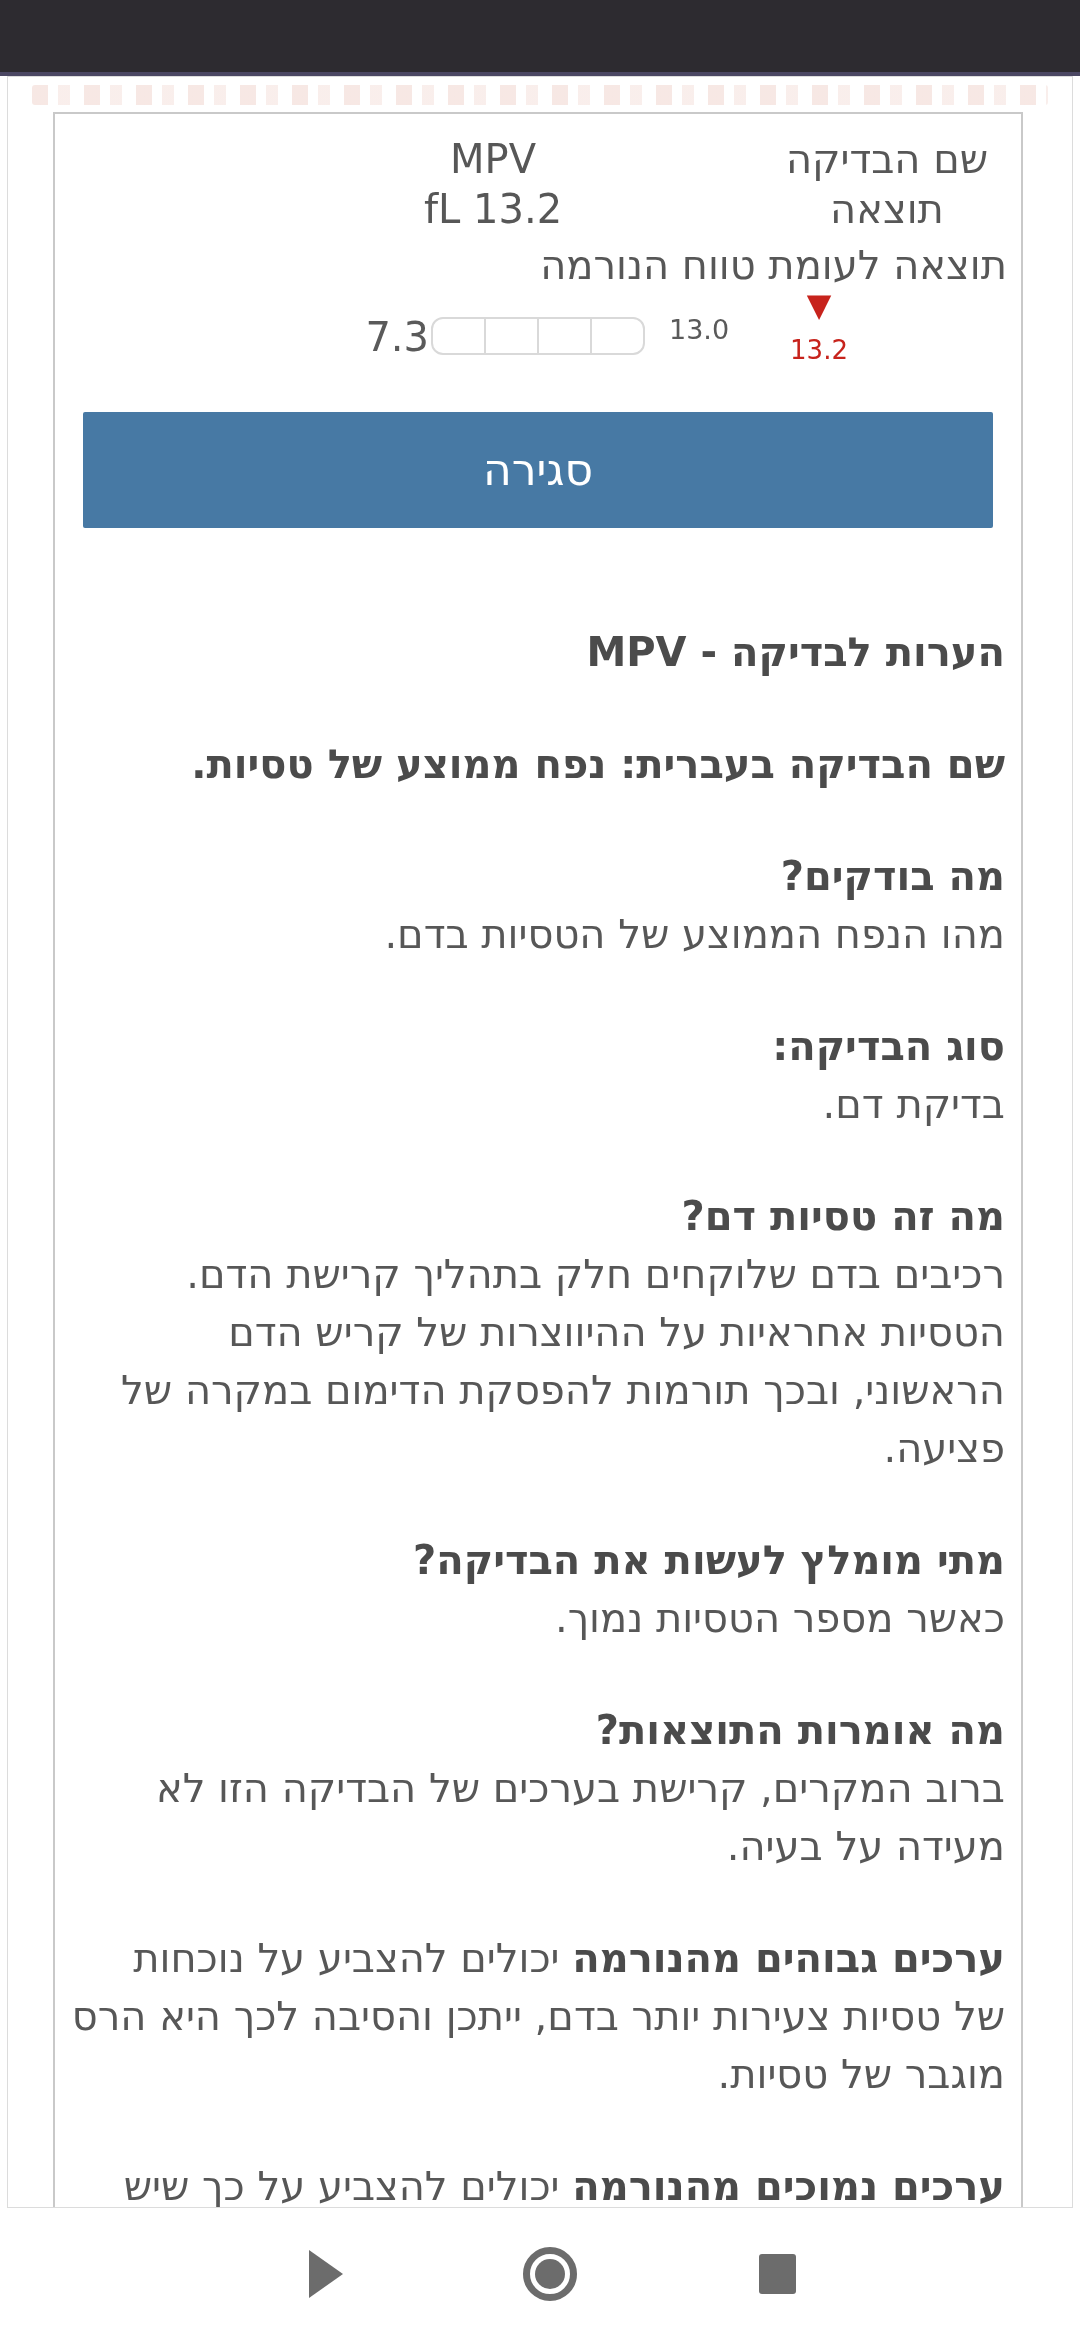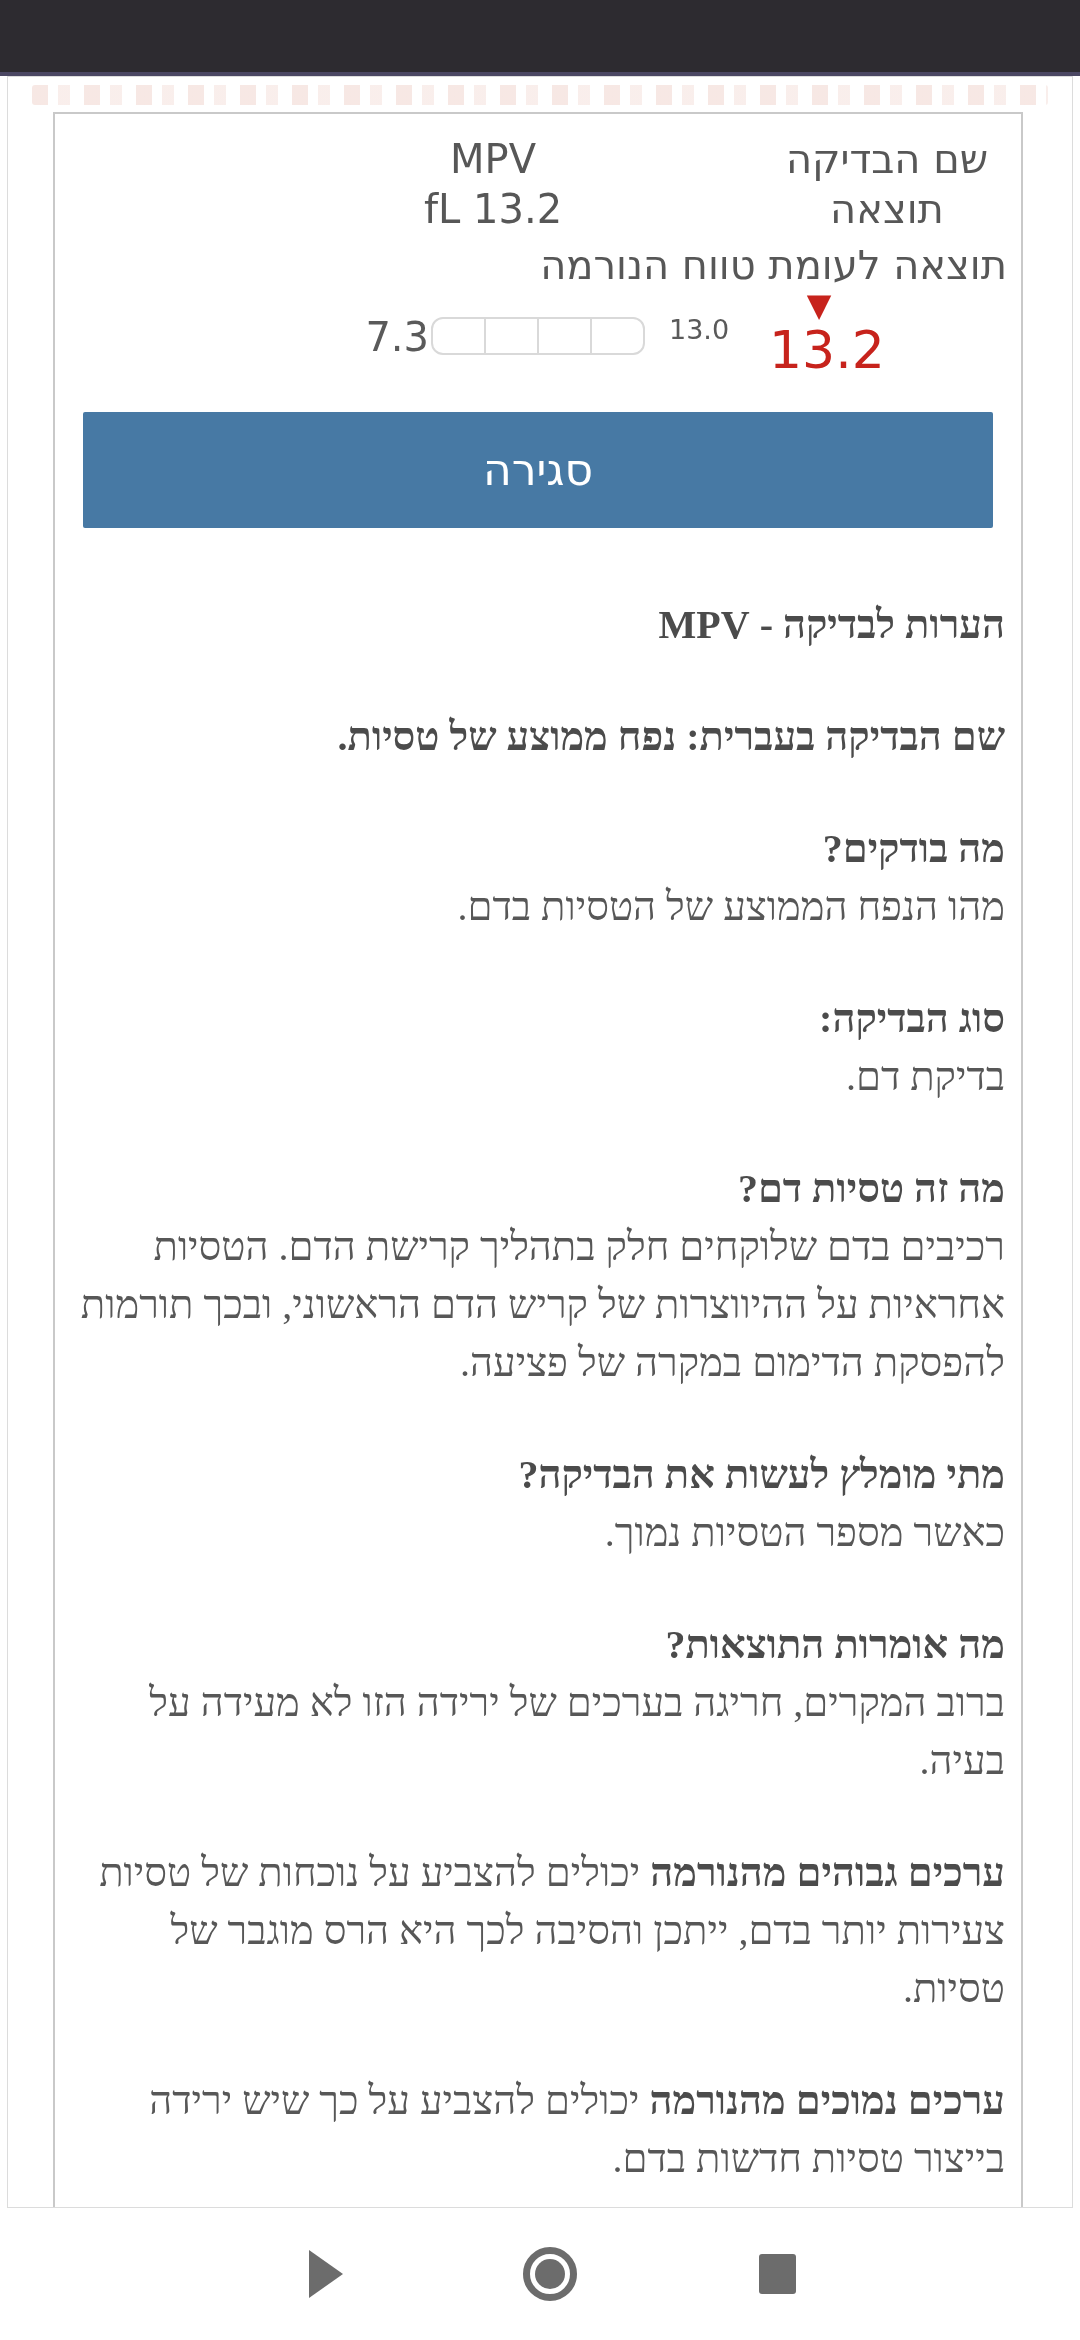--- a/index.html
+++ b/index.html
@@ -41,30 +41,30 @@
   .range .high{position:absolute;left:600px;top:24px;font-size:27px;color:#5a5a5a;}
   .range .bar{
     position:absolute;left:362px;top:27px;width:214px;height:38px;
     border:2px solid #d9d9d9;border-radius:12px;box-sizing:border-box;
     display:flex;overflow:hidden;background:#fff;
   }
   .range .seg{flex:1;border-left:2px solid #d9d9d9;}
   .range .seg:first-child{border-left:none;}
   .range .marker{position:absolute;left:700px;top:-2px;width:100px;text-align:center;color:#c7231c;}
   .range .marker .tri{font-size:32px;line-height:34px;display:block;}
-  .range .marker .val{font-size:52px;line-height:44px;display:block;margin-top:6px;}
+  .range .marker .val{font-size:26px;line-height:44px;display:block;margin-top:6px;}
   
   .close-btn{
     display:block;width:910px;height:116px;margin:0 auto;
     background:#4779a4;border:none;border-radius:2px;
     color:#ffffff;font-size:44px;line-height:100px;text-align:center;
     font-family:"DejaVu Sans","Liberation Sans",sans-serif;padding:0;cursor:pointer;
   }
   
-  .comments{margin-top:68px;padding:0 2px;color:#575757;font-size:40px;line-height:58px;text-align:right;font-family:Liberation Serif, serif;}
+  .comments{margin-top:95px;padding:0 2px;color:#575757;font-size:40px;line-height:58px;text-align:right;}
   .comments .title{font-weight:bold;color:#4b4b4b;margin-bottom:54px;}
   .sec{margin-bottom:54px;}
   .sec .sec-title{font-weight:bold;color:#4b4b4b;}
   .sec .sec-body{color:#575757;}
   .sec b{color:#4b4b4b;}
   
   .navbar{position:absolute;left:0;top:2208px;width:1080px;height:132px;background:#ffffff;}
   .nav-btn{position:absolute;top:0;height:132px;display:flex;align-items:center;justify-content:center;cursor:pointer;}
   .nav-back{left:286px;width:80px;}
   .back-shape{width:0;height:0;border-top:24px solid transparent;border-bottom:24px solid transparent;border-left:34px solid #6c6c6c;}
@@ -134,21 +134,21 @@
         <div class="sec-body">רכיבים בדם שלוקחים חלק בתהליך קרישת הדם. הטסיות אחראיות על ההיווצרות של קריש הדם הראשוני, ובכך תורמות להפסקת הדימום במקרה של פציעה.</div>
       </div>
 
       <div class="sec">
         <div class="sec-title">מתי מומלץ לעשות את הבדיקה?</div>
         <div class="sec-body">כאשר מספר הטסיות נמוך.</div>
       </div>
 
       <div class="sec">
         <div class="sec-title">מה אומרות התוצאות?</div>
-        <div class="sec-body">ברוב המקרים, חריגה בערכים של ירידה הזו לא מעידה על בעיה.</div>
+        <div class="sec-body">ברוב המקרים, קרישת בערכים של הבדיקה הזו לא מעידה על בעיה.</div>
       </div>
 
       <div class="sec">
         <b>ערכים גבוהים מהנורמה</b><span> יכולים להצביע על נוכחות של טסיות צעירות יותר בדם, ייתכן והסיבה לכך היא הרס מוגבר של טסיות.</span>
       </div>
 
       <div class="sec">
         <b>ערכים נמוכים מהנורמה</b><span> יכולים להצביע על כך שיש ירידה בייצור טסיות חדשות בדם.</span>
       </div>
     </div>

